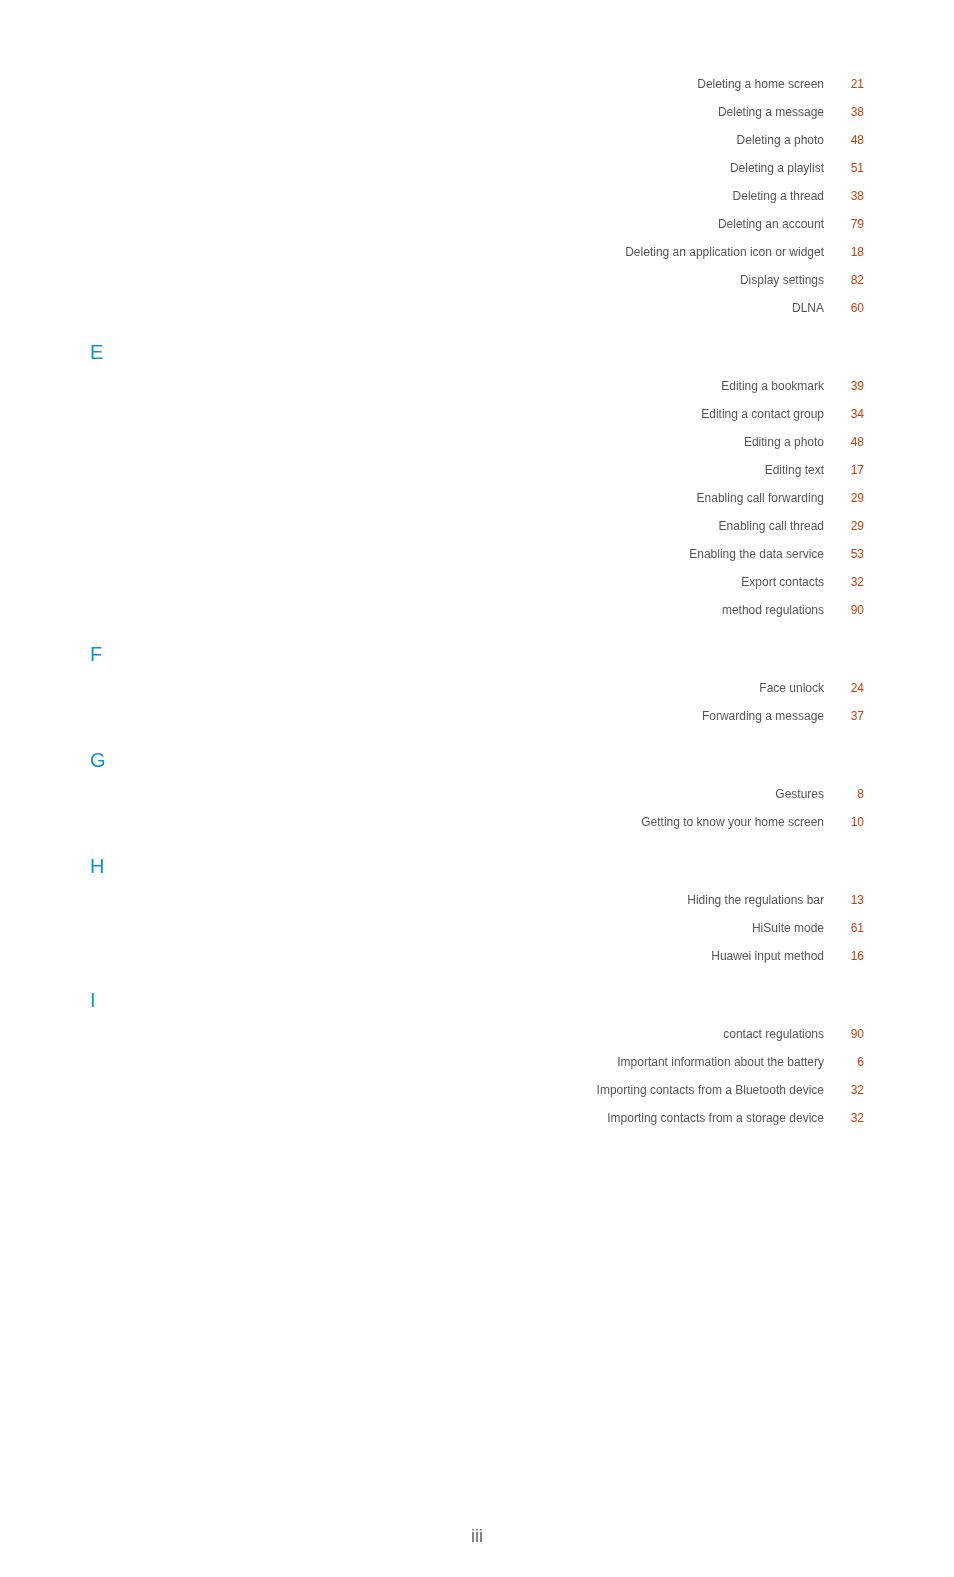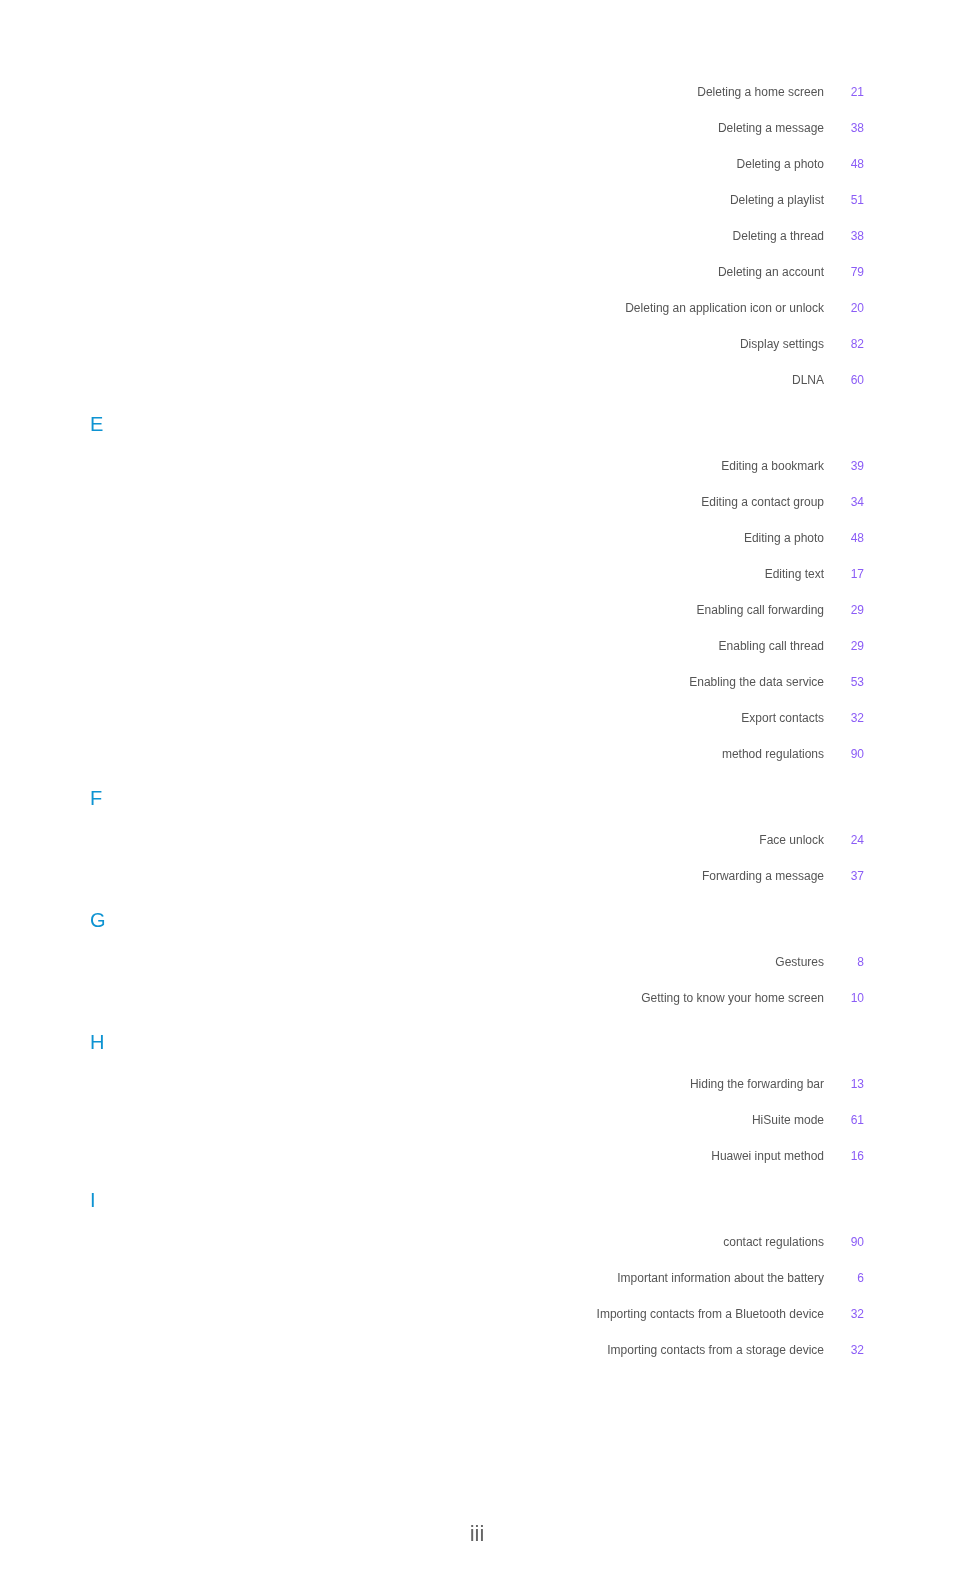--- a/index.html
+++ b/index.html
@@ -16,39 +16,38 @@
     justify-content: flex-end;
     align-items: baseline;
     margin-bottom: 10px;
     font-size: 12px;
     line-height: 1.5;
   }
   .index-label {
     color: #555;
   }
   .index-page {
-    color: #8b5cf6;
+    color: #c2410c;
     text-align: right;
     min-width: 40px;
-    margin-top: 8px;
   }
   .section-letter {
     color: #0d93d2;
     font-size: 20px;
     margin-top: 20px;
     margin-bottom: 10px;
     line-height: 1.5;
   }
   .page-number {
     position: absolute;
     bottom: 30px;
     left: 0;
     right: 0;
     text-align: center;
-    font-size: 22px;
+    font-size: 18px;
     color: #666;
   }
 </style>
 </head>
 <body>
 
 <div id="content">
     <div class="index-row">
       <span class="index-label">Deleting a home screen</span>
       <span class="index-page">21</span>
@@ -67,22 +66,22 @@
     </div>
     <div class="index-row">
       <span class="index-label">Deleting a thread</span>
       <span class="index-page">38</span>
     </div>
     <div class="index-row">
       <span class="index-label">Deleting an account</span>
       <span class="index-page">79</span>
     </div>
     <div class="index-row">
-      <span class="index-label">Deleting an application icon or unlock</span>
-      <span class="index-page">20</span>
+      <span class="index-label">Deleting an application icon or widget</span>
+      <span class="index-page">18</span>
     </div>
     <div class="index-row">
       <span class="index-label">Display settings</span>
       <span class="index-page">82</span>
     </div>
     <div class="index-row">
       <span class="index-label">DLNA</span>
       <span class="index-page">60</span>
     </div>
     <div class="section-letter">E</div>
@@ -135,21 +134,21 @@
     <div class="index-row">
       <span class="index-label">Gestures</span>
       <span class="index-page">8</span>
     </div>
     <div class="index-row">
       <span class="index-label">Getting to know your home screen</span>
       <span class="index-page">10</span>
     </div>
     <div class="section-letter">H</div>
     <div class="index-row">
-      <span class="index-label">Hiding the forwarding bar</span>
+      <span class="index-label">Hiding the regulations bar</span>
       <span class="index-page">13</span>
     </div>
     <div class="index-row">
       <span class="index-label">HiSuite mode</span>
       <span class="index-page">61</span>
     </div>
     <div class="index-row">
       <span class="index-label">Huawei input method</span>
       <span class="index-page">16</span>
     </div>

